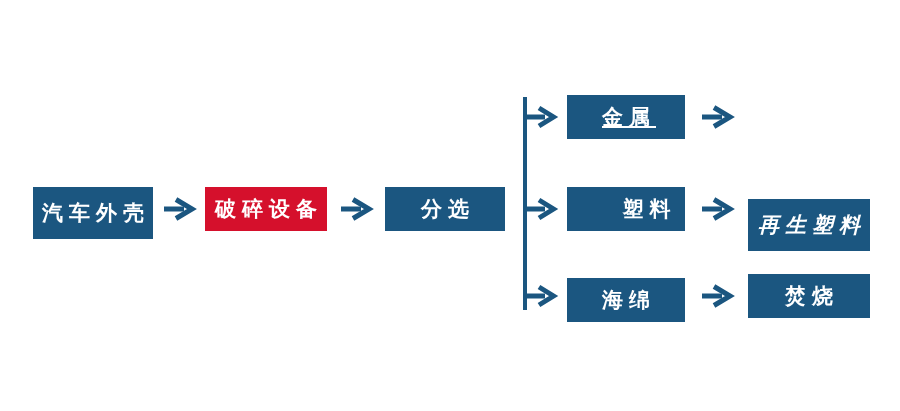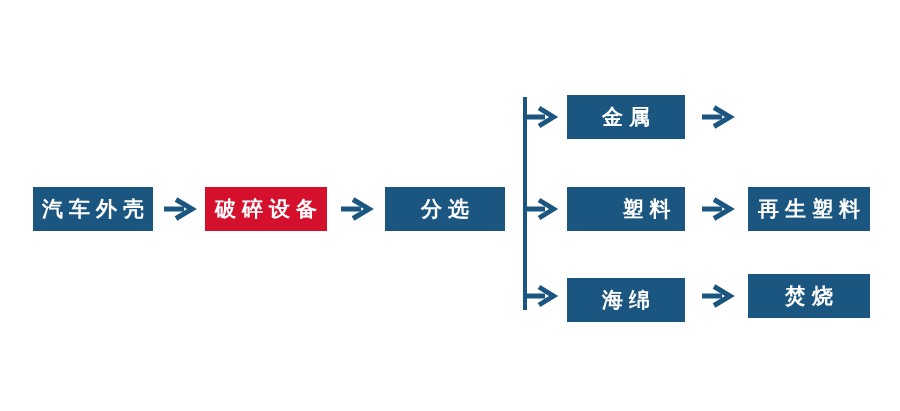--- a/index.html
+++ b/index.html
@@ -42,27 +42,27 @@
     font-weight: bold;
     font-size: 21px;
     letter-spacing: 6px;
     text-indent: 6px;
     white-space: nowrap;
     box-sizing: border-box;
   }
   .node.blue { background: var(--blue, #1B5680); }
   .node.red  { background: var(--red, #D5102C); }
 
-  #n-car       { left: 33px;  top: 187px; width: 120px; height: 44px; }
+  #n-car       { left: 33px;  top: 187px; width: 120px; height: 52px; }
   #n-crusher   { left: 205px; top: 187px; width: 122px; height: 44px; }
   #n-sorting   { left: 385px; top: 187px; width: 120px; height: 44px; }
-  #n-metal     { left: 567px; top: 95px;  width: 118px; height: 44px; }
+  #n-metal     { left: 567px; top: 95px;  width: 118px; height: 44px; text-decoration: underline; }
   #n-recycle   { left: 748px; top: 95px;  width: 122px; height: 44px; }
   #n-plastic   { left: 567px; top: 187px; width: 118px; height: 44px; padding-left: 41px; }
-  #n-replastic { left: 748px; top: 187px; width: 122px; height: 44px; }
+  #n-replastic { left: 748px; top: 199px; width: 122px; height: 52px; font-style: italic; }
   #n-sponge    { left: 567px; top: 278px; width: 118px; height: 44px; }
   #n-burn      { left: 748px; top: 274px; width: 122px; height: 44px; }
 </style>
 </head>
 <body>
 
 <div class="canvas">
 
   <svg class="connectors" viewBox="0 0 900 411" xmlns="http://www.w3.org/2000/svg">
 

